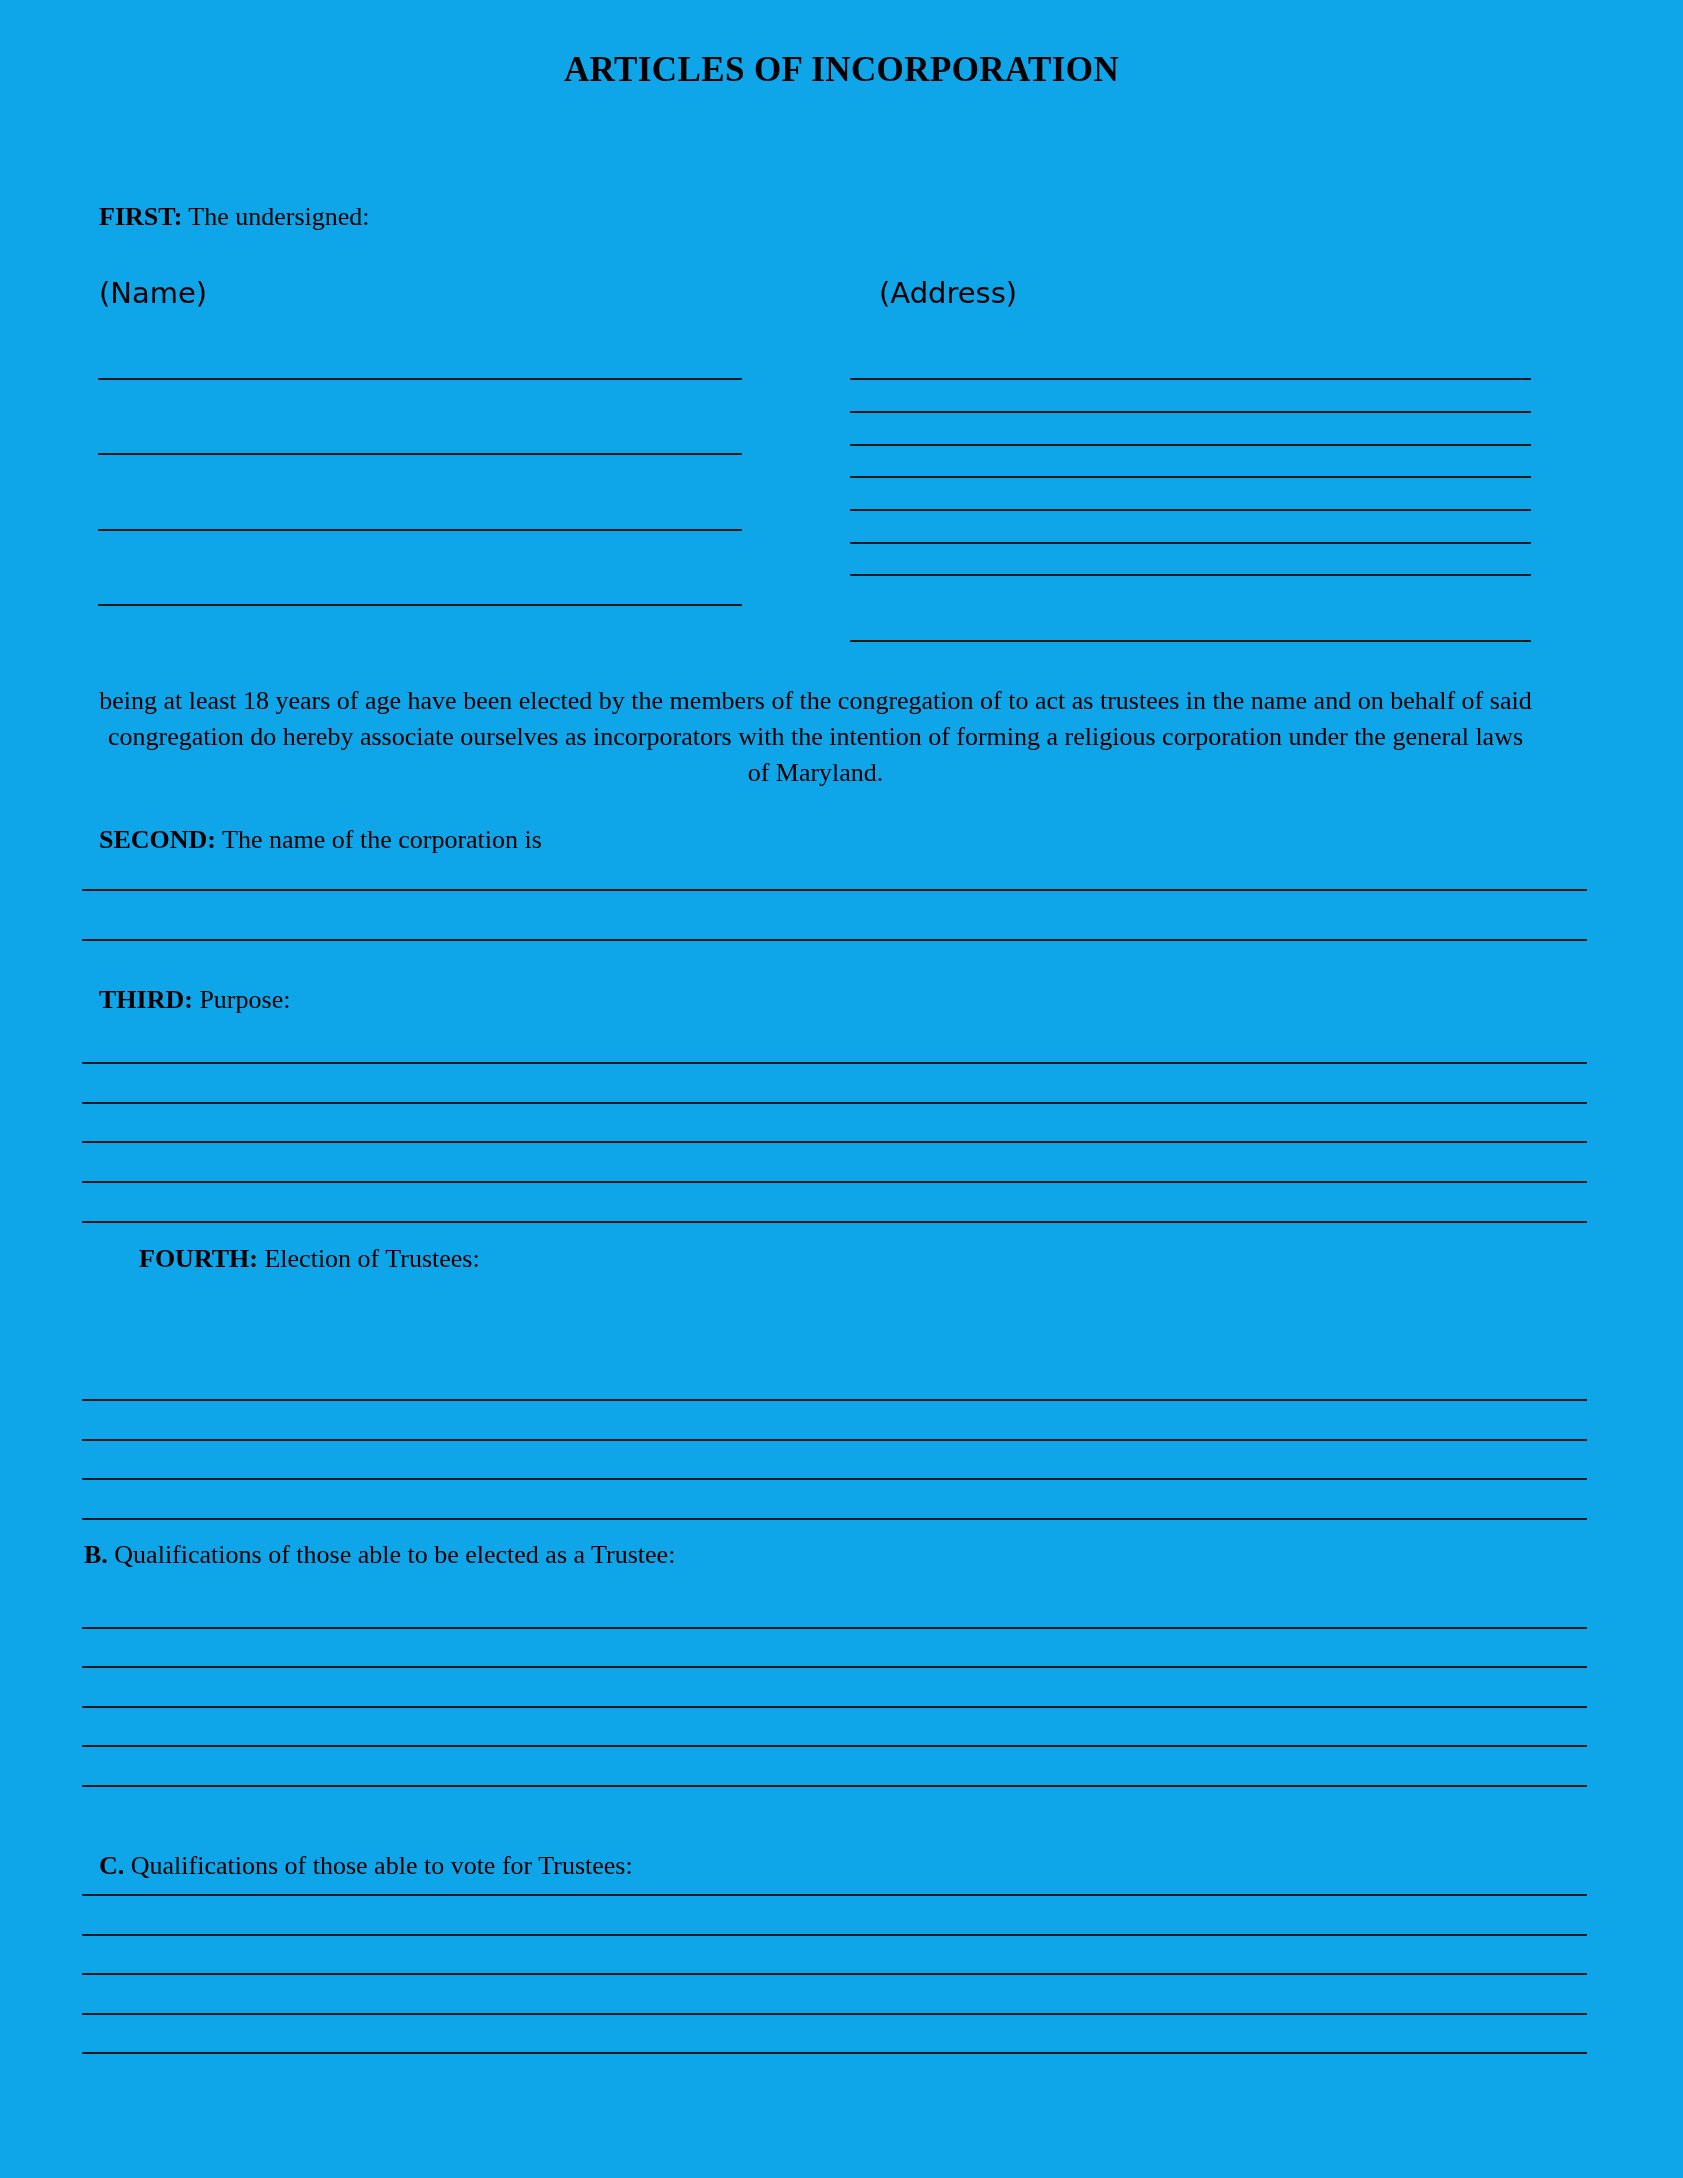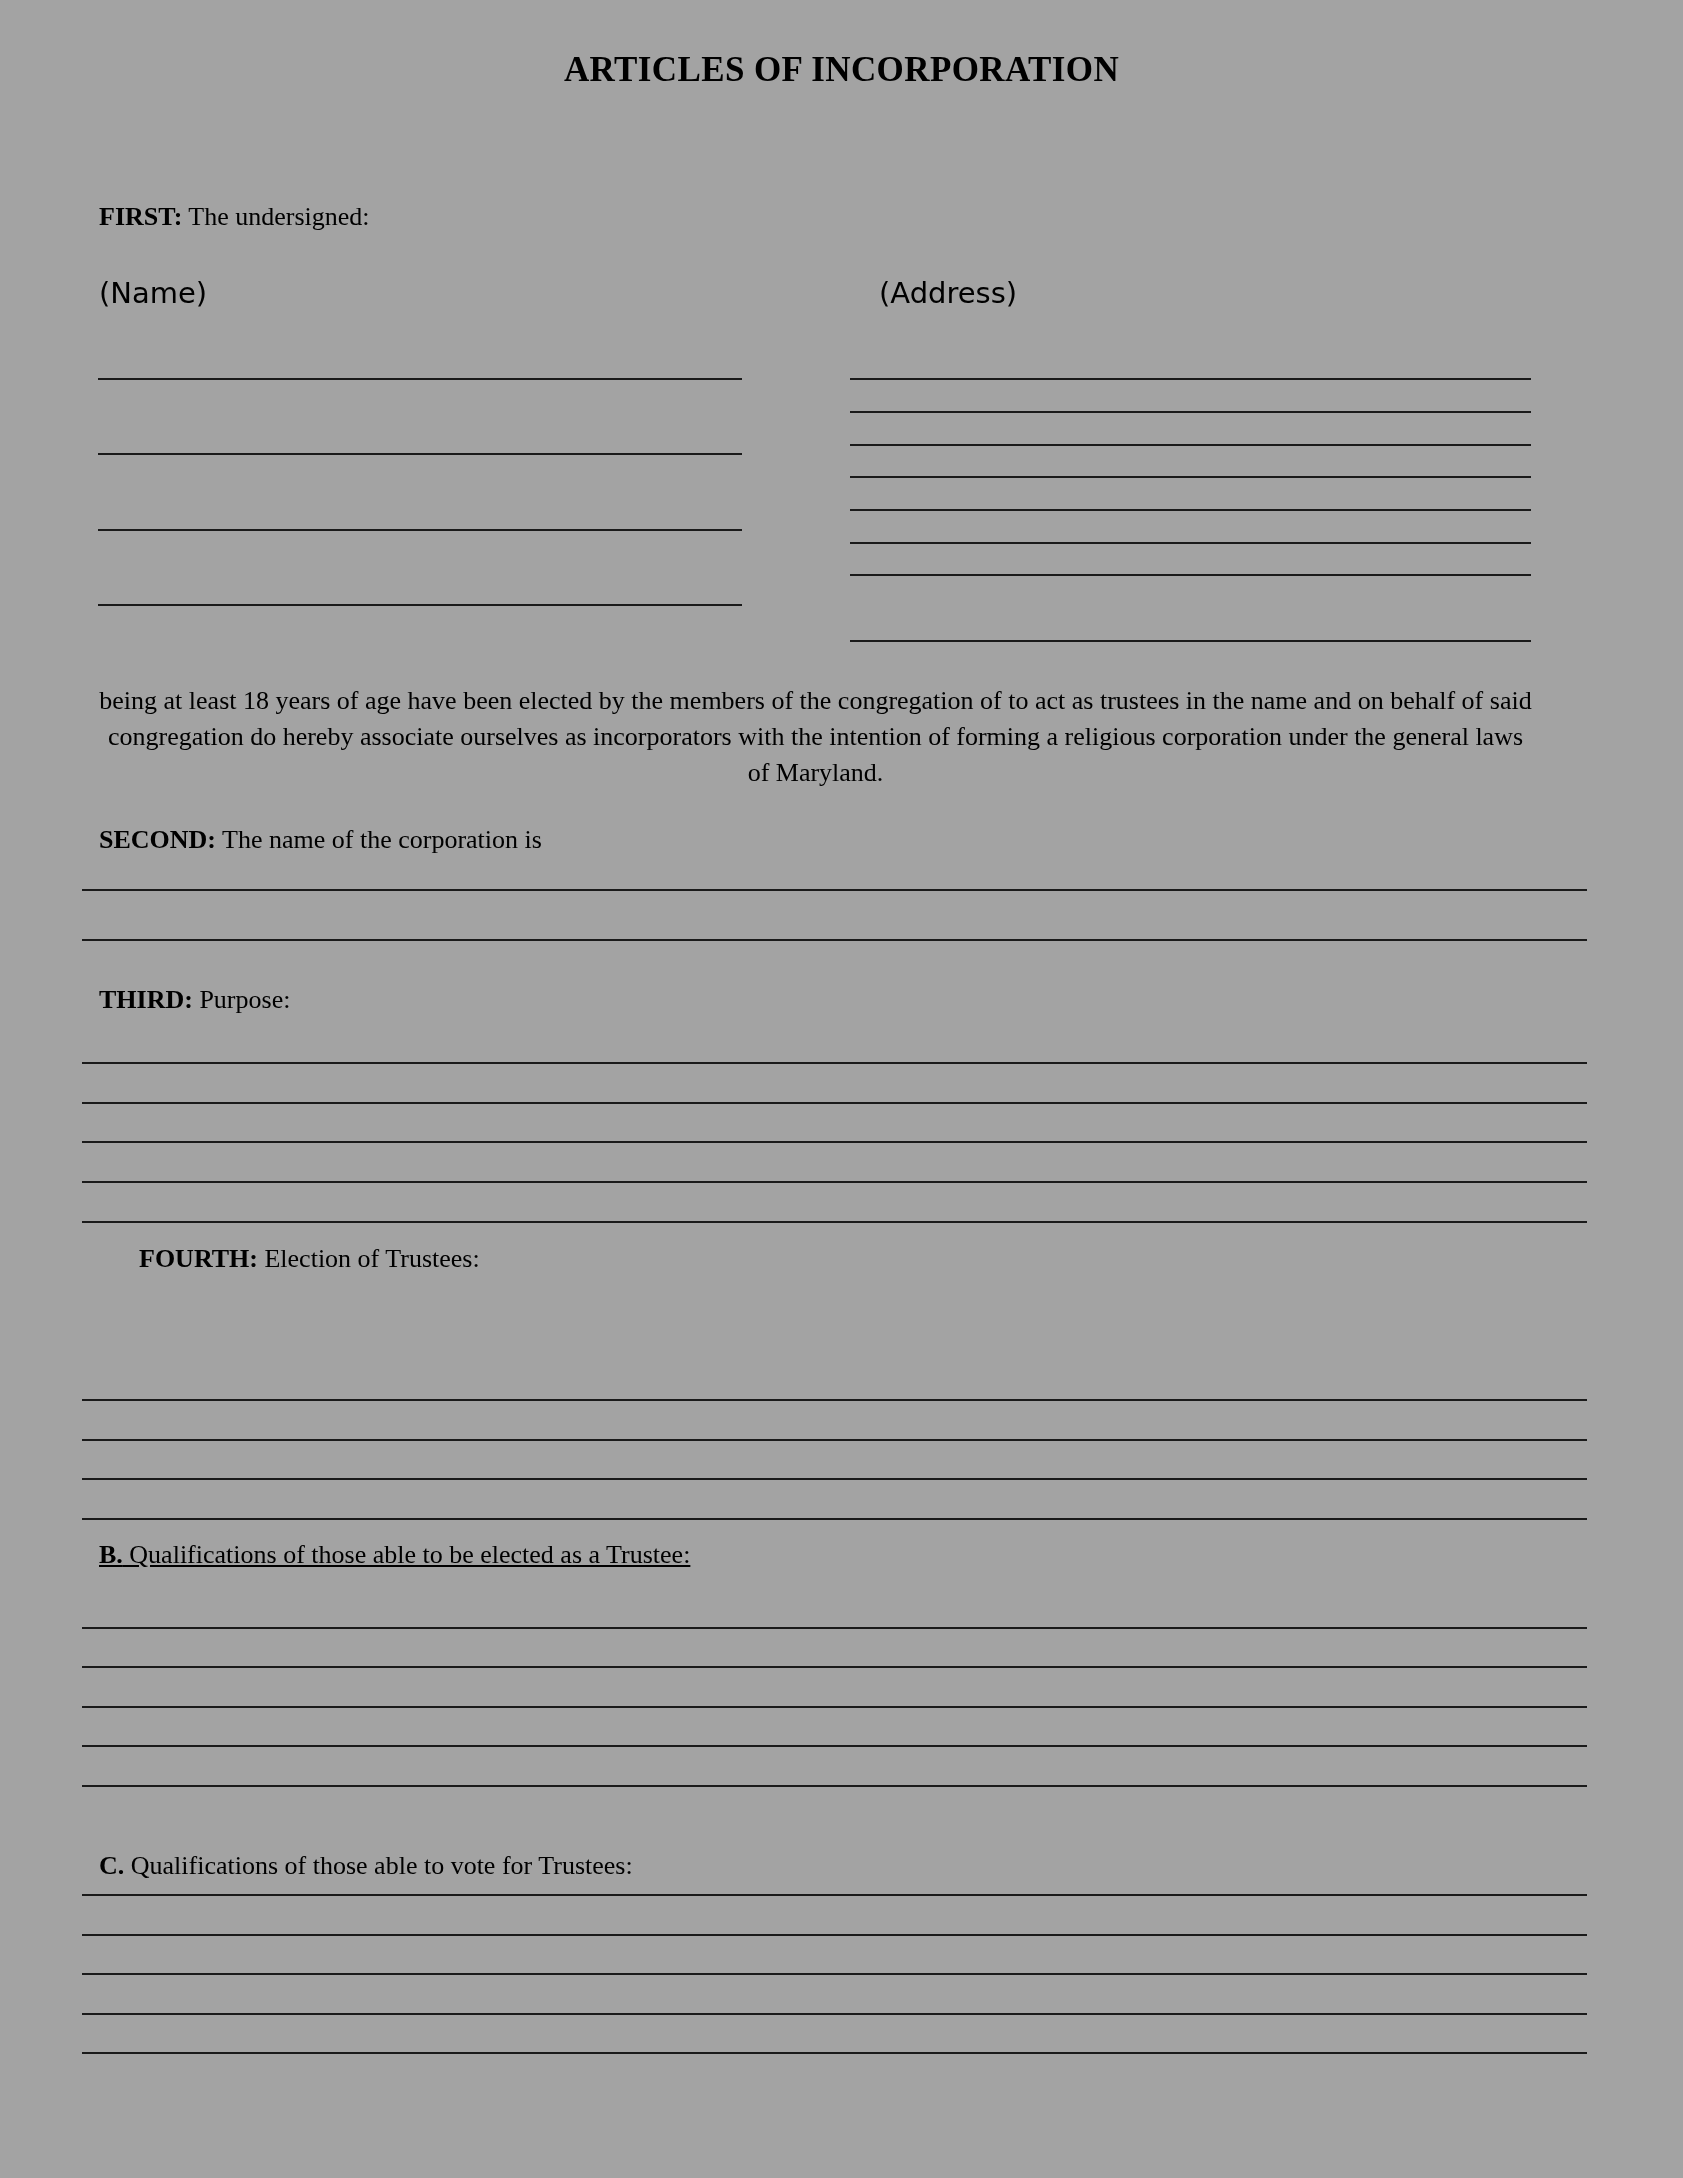--- a/index.html
+++ b/index.html
@@ -13,21 +13,21 @@
     font-family: "Liberation Serif", "DejaVu Serif", serif;
     color: #000000;
     position: relative;
     overflow: hidden;
   }
 
   .page {
     position: relative;
     width: 1683px;
     height: 2178px;
-    background: #a3a3a3;
+    background: #0ea5e9;
     box-sizing: border-box;
   }
 
   
   .doc-title {
     position: absolute;
     top: 50px;
     left: 0;
     width: 1683px;
     text-align: center;
@@ -130,21 +130,21 @@
   <div class="clause-head" style="top:1243px; left:99px;margin-left:40px;">
     <b>FOURTH:</b><span> Election of Trustees:</span>
   </div>
 
 
   <div class="rule" style="top:1399px; left:82px; width:1505px;"></div>
   <div class="rule" style="top:1439px; left:82px; width:1505px;"></div>
   <div class="rule" style="top:1478px; left:82px; width:1505px;"></div>
   <div class="rule" style="top:1518px; left:82px; width:1505px;"></div>
 
-  <div class="sub-head" style="top:1539px; left:99px;text-decoration:underline;">
+  <div class="sub-head" style="top:1539px; left:84px;">
     <b>B.</b><span>  Qualifications of those able to be elected as a Trustee:</span>
   </div>
 
   <div class="rule" style="top:1627px; left:82px; width:1505px;"></div>
   <div class="rule" style="top:1666px; left:82px; width:1505px;"></div>
   <div class="rule" style="top:1706px; left:82px; width:1505px;"></div>
   <div class="rule" style="top:1745px; left:82px; width:1505px;"></div>
   <div class="rule" style="top:1785px; left:82px; width:1505px;"></div>
 
   <div class="sub-head" style="top:1850px; left:99px;">

